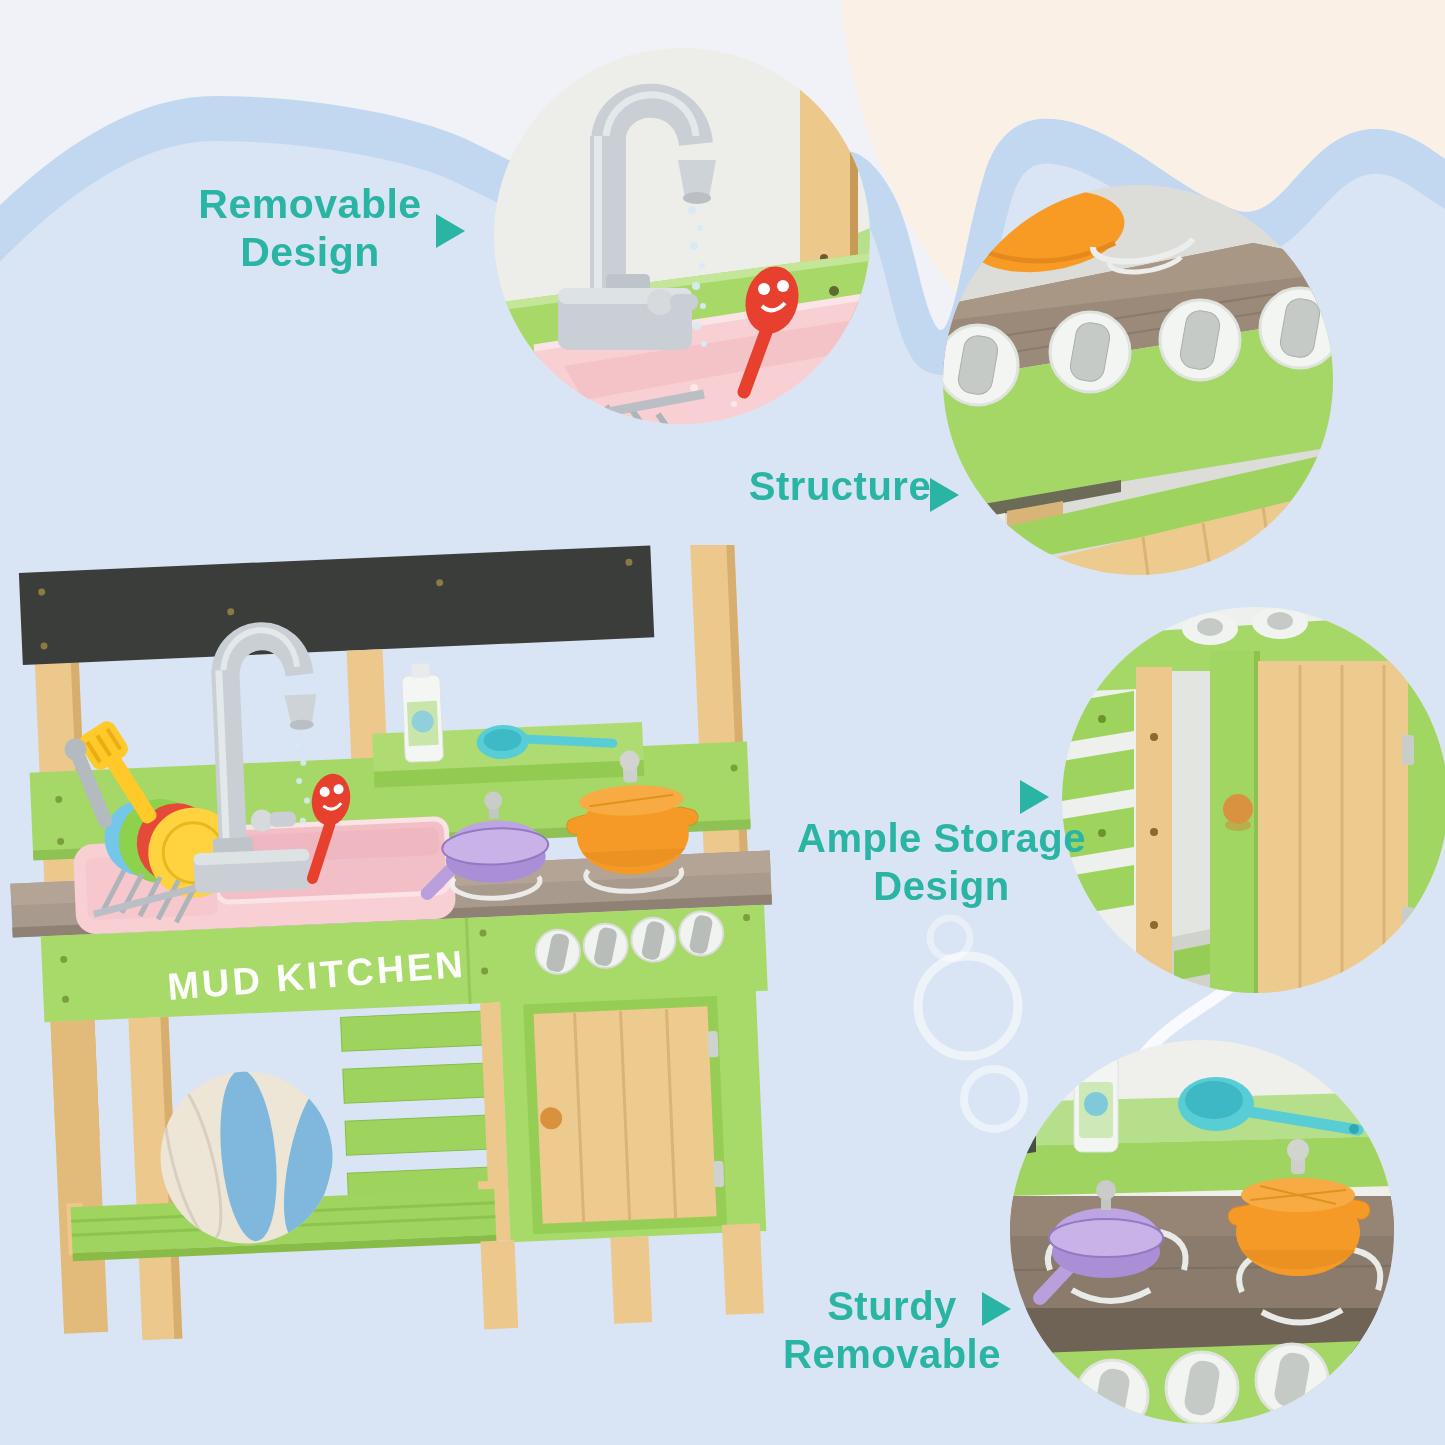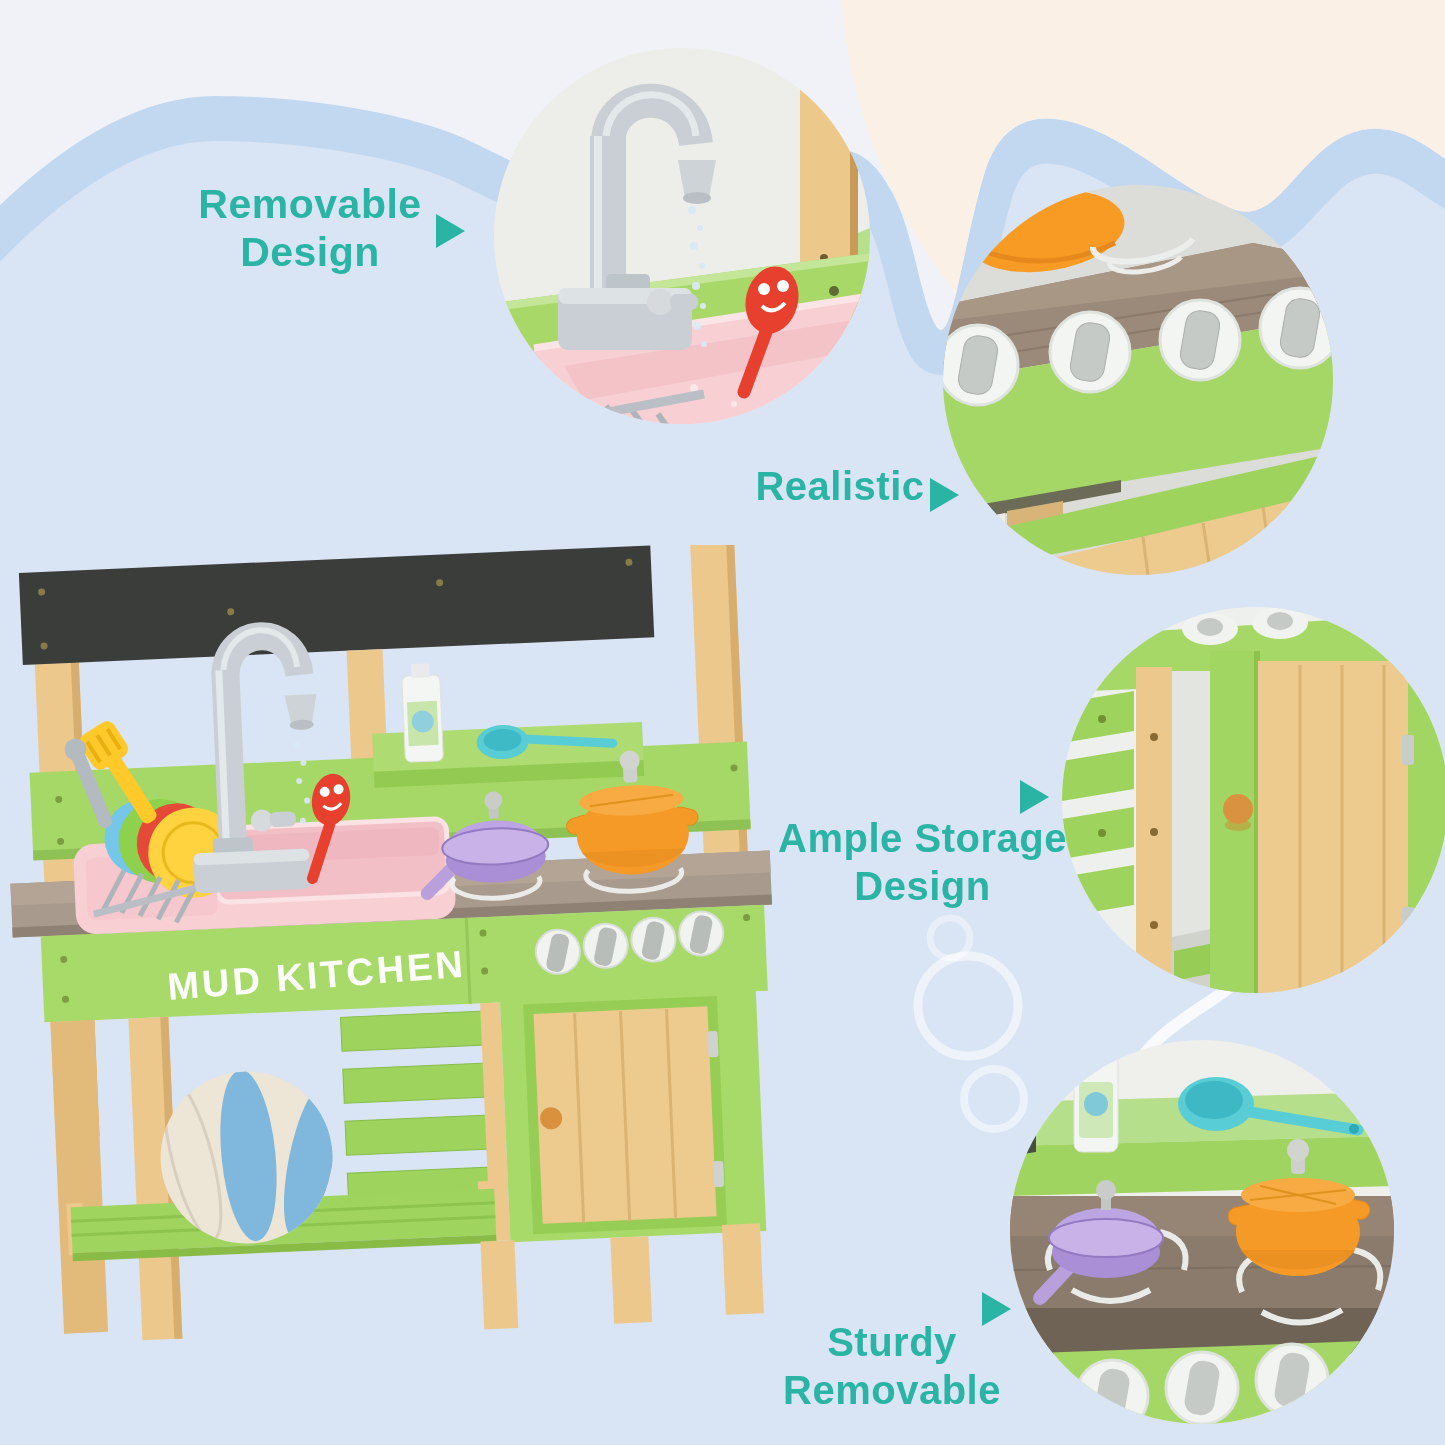--- a/index.html
+++ b/index.html
@@ -10,23 +10,23 @@
      color:#2AB4A4;font-weight:bold;font-size:41px;line-height:48px;letter-spacing:.5px;}
   .arrow-right{position:absolute;z-index:3;width:0;height:0;
      border-left:29px solid #2AB4A4;border-top:17px solid transparent;border-bottom:17px solid transparent;}
   .photo-circle{position:absolute;z-index:2;border-radius:50%;overflow:hidden;}
   .photo-circle svg{display:block;}
   #product{position:absolute;left:5px;top:545px;z-index:1;}
   #lbl-removable{left:140px;top:180px;width:340px;}
   #arr-removable{left:436px;top:214px;}
   #lbl-realistic{left:690px;top:462px;width:300px;font-size:40px;}
   #arr-realistic{left:930px;top:478px;}
-  #lbl-storage{left:745px;top:814px;width:355px;font-size:40px;}
+  #lbl-storage{left:764px;top:814px;width:355px;font-size:40px;}
   #arr-storage{left:1020px;top:780px;}
-  #lbl-sturdy{left:742px;top:1282px;width:300px;font-size:40px;margin-top:36px;}
+  #lbl-sturdy{left:742px;top:1282px;width:300px;font-size:40px;}
   #arr-sturdy{left:982px;top:1292px;}
   #circle-sink{left:494px;top:48px;width:376px;height:376px;}
   #circle-knobs{left:943px;top:185px;width:390px;height:390px;}
   #circle-storage{left:1062px;top:607px;width:386px;height:386px;}
   #circle-stove{left:1010px;top:1040px;width:384px;height:384px;}
 </style>
 </head>
 <body>
 
 <div id="canvas">
@@ -49,21 +49,21 @@
     </g>
   </svg>
 
   <div id="lbl-removable" class="callout-label">
     <div>Removable</div>
     <div>Design</div>
   </div>
   <div id="arr-removable" class="arrow-right"></div>
 
   <div id="lbl-realistic" class="callout-label">
-    <div>Realistic</div>
+    <div>Structure</div>
   </div>
   <div id="arr-realistic" class="arrow-right"></div>
 
   <div id="lbl-storage" class="callout-label">
     <div>Ample Storage</div>
     <div>Design</div>
   </div>
   <div id="arr-storage" class="arrow-right"></div>
 
   <div id="lbl-sturdy" class="callout-label">

